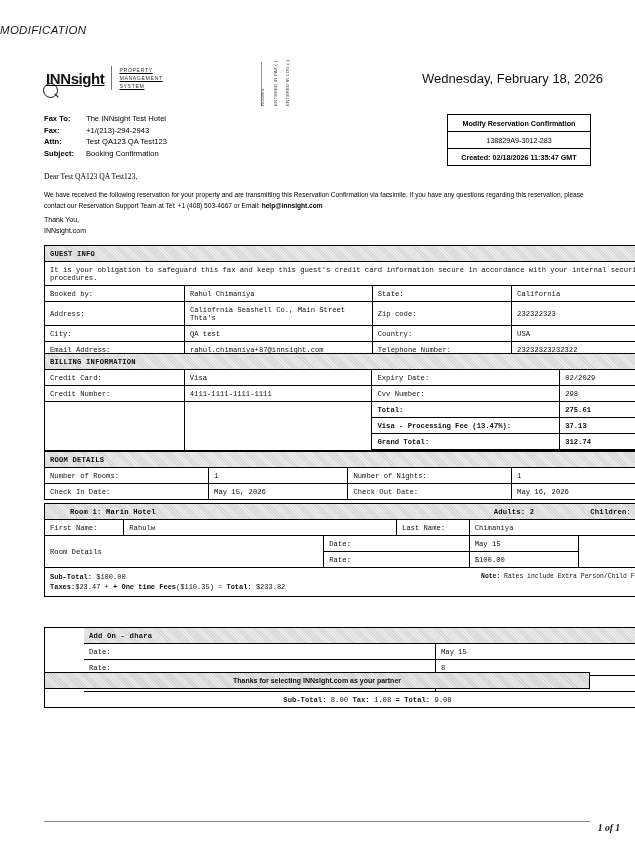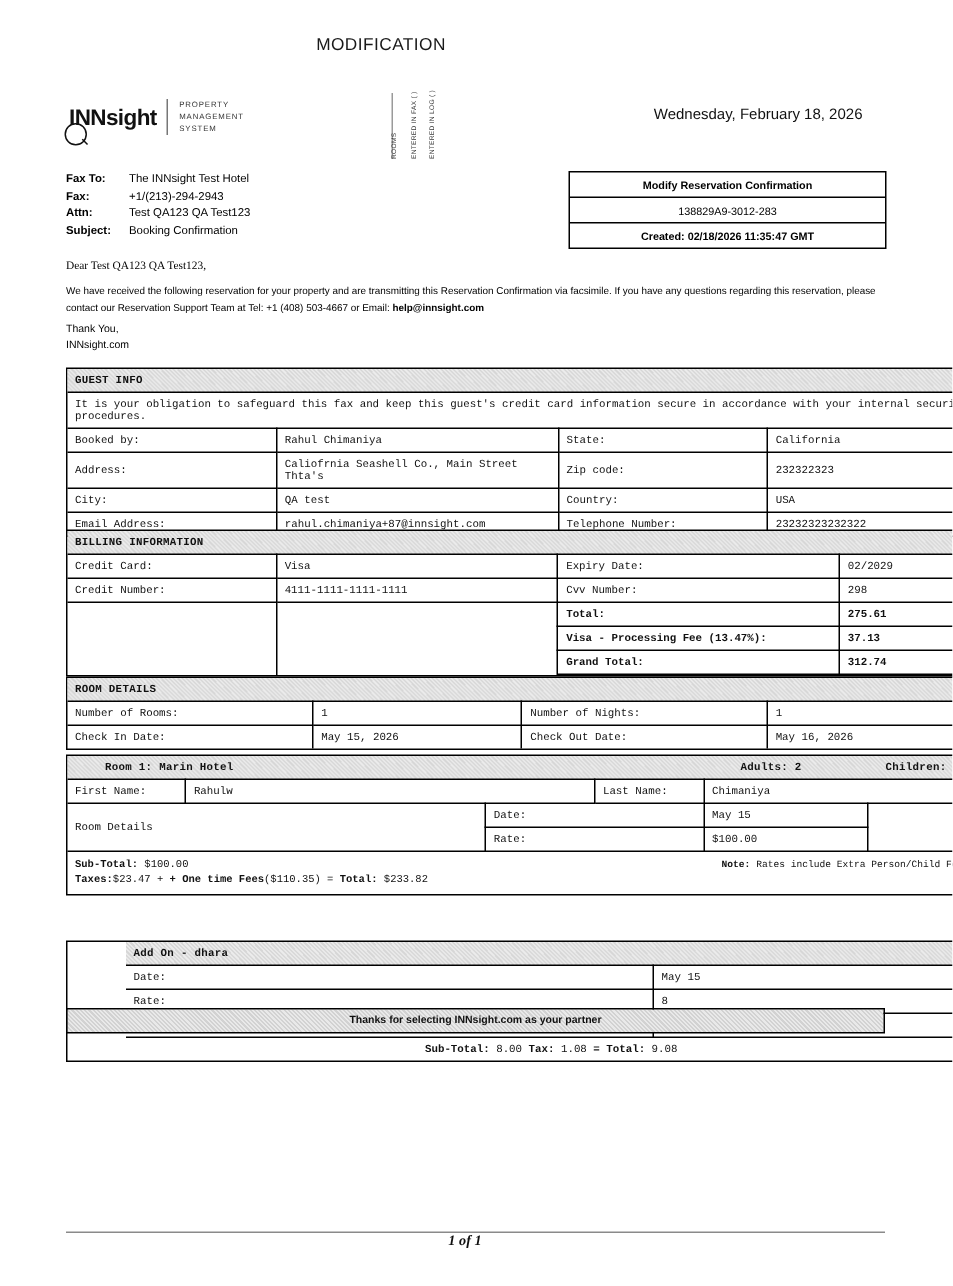--- a/index.html
+++ b/index.html
@@ -18,33 +18,35 @@
     background: #ffffff;
     overflow: hidden;
   }
 
   
   .doc-title {
     position: absolute;
     top: 24px;
     left: 0;
     width: 508px;
-    text-align: center;
+    text-align: left;
     font-size: 11.5px;
     letter-spacing: 0.3px;
     color: #1a1a1a;
+    font-style: italic;
   }
 
   .logo-block {
     position: absolute;
     left: 44px;
     top: 66px;
     display: flex;
     align-items: center;
     gap: 7px;
+    text-decoration: underline;
   }
   .logo-mark {
     font-size: 15px;
     font-weight: bold;
     letter-spacing: -0.4px;
     color: #111;
     position: relative;
     padding-left: 2px;
   }
   .logo-mark .ring {
@@ -108,23 +110,23 @@
     font-size: 4.4px;
     letter-spacing: 0.2px;
     color: #3a3a3a;
   }
   .vert-txt.v1 { left: 4px;  top: 60px; }
   .vert-txt.v2 { left: 17px; top: 60px; }
   .vert-txt.v3 { left: 29px; top: 60px; }
 
   .doc-date {
     position: absolute;
-    right: 60px;
+    right: 32px;
     top: 71px;
-    font-size: 10px;
+    font-size: 13px;
     color: #111;
   }
 
   
   .fax-block {
     position: absolute;
     left: 44px;
     top: 113px;
     font-size: 7.6px;
     line-height: 1.52;
@@ -163,21 +165,21 @@
     top: 215px;
     font-size: 7px;
     line-height: 1.55;
   }
 
   
   .conf-box {
     position: absolute;
     right: 44px;
     top: 114px;
-    width: 212px;
+    width: 144px;
     border: 1.2px solid #000;
     box-sizing: border-box;
   }
   .conf-row {
     text-align: center;
     font-size: 7.2px;
     padding: 3.5px 2px;
     border-bottom: 1px solid #000;
     box-sizing: border-box;
   }
@@ -279,21 +281,21 @@
     top: 821px;
     width: 546px;
     height: 1px;
     background: #8a8a8a;
   }
   .page-num {
     position: absolute;
     left: 0;
     top: 823px;
     width: 620px;
-    text-align: center;
+    text-align: right;
     font-family: "Liberation Serif", serif;
     font-style: italic;
     font-weight: bold;
     font-size: 9.5px;
     color: #111;
   }
 </style>
 </head>
 <body>
 

